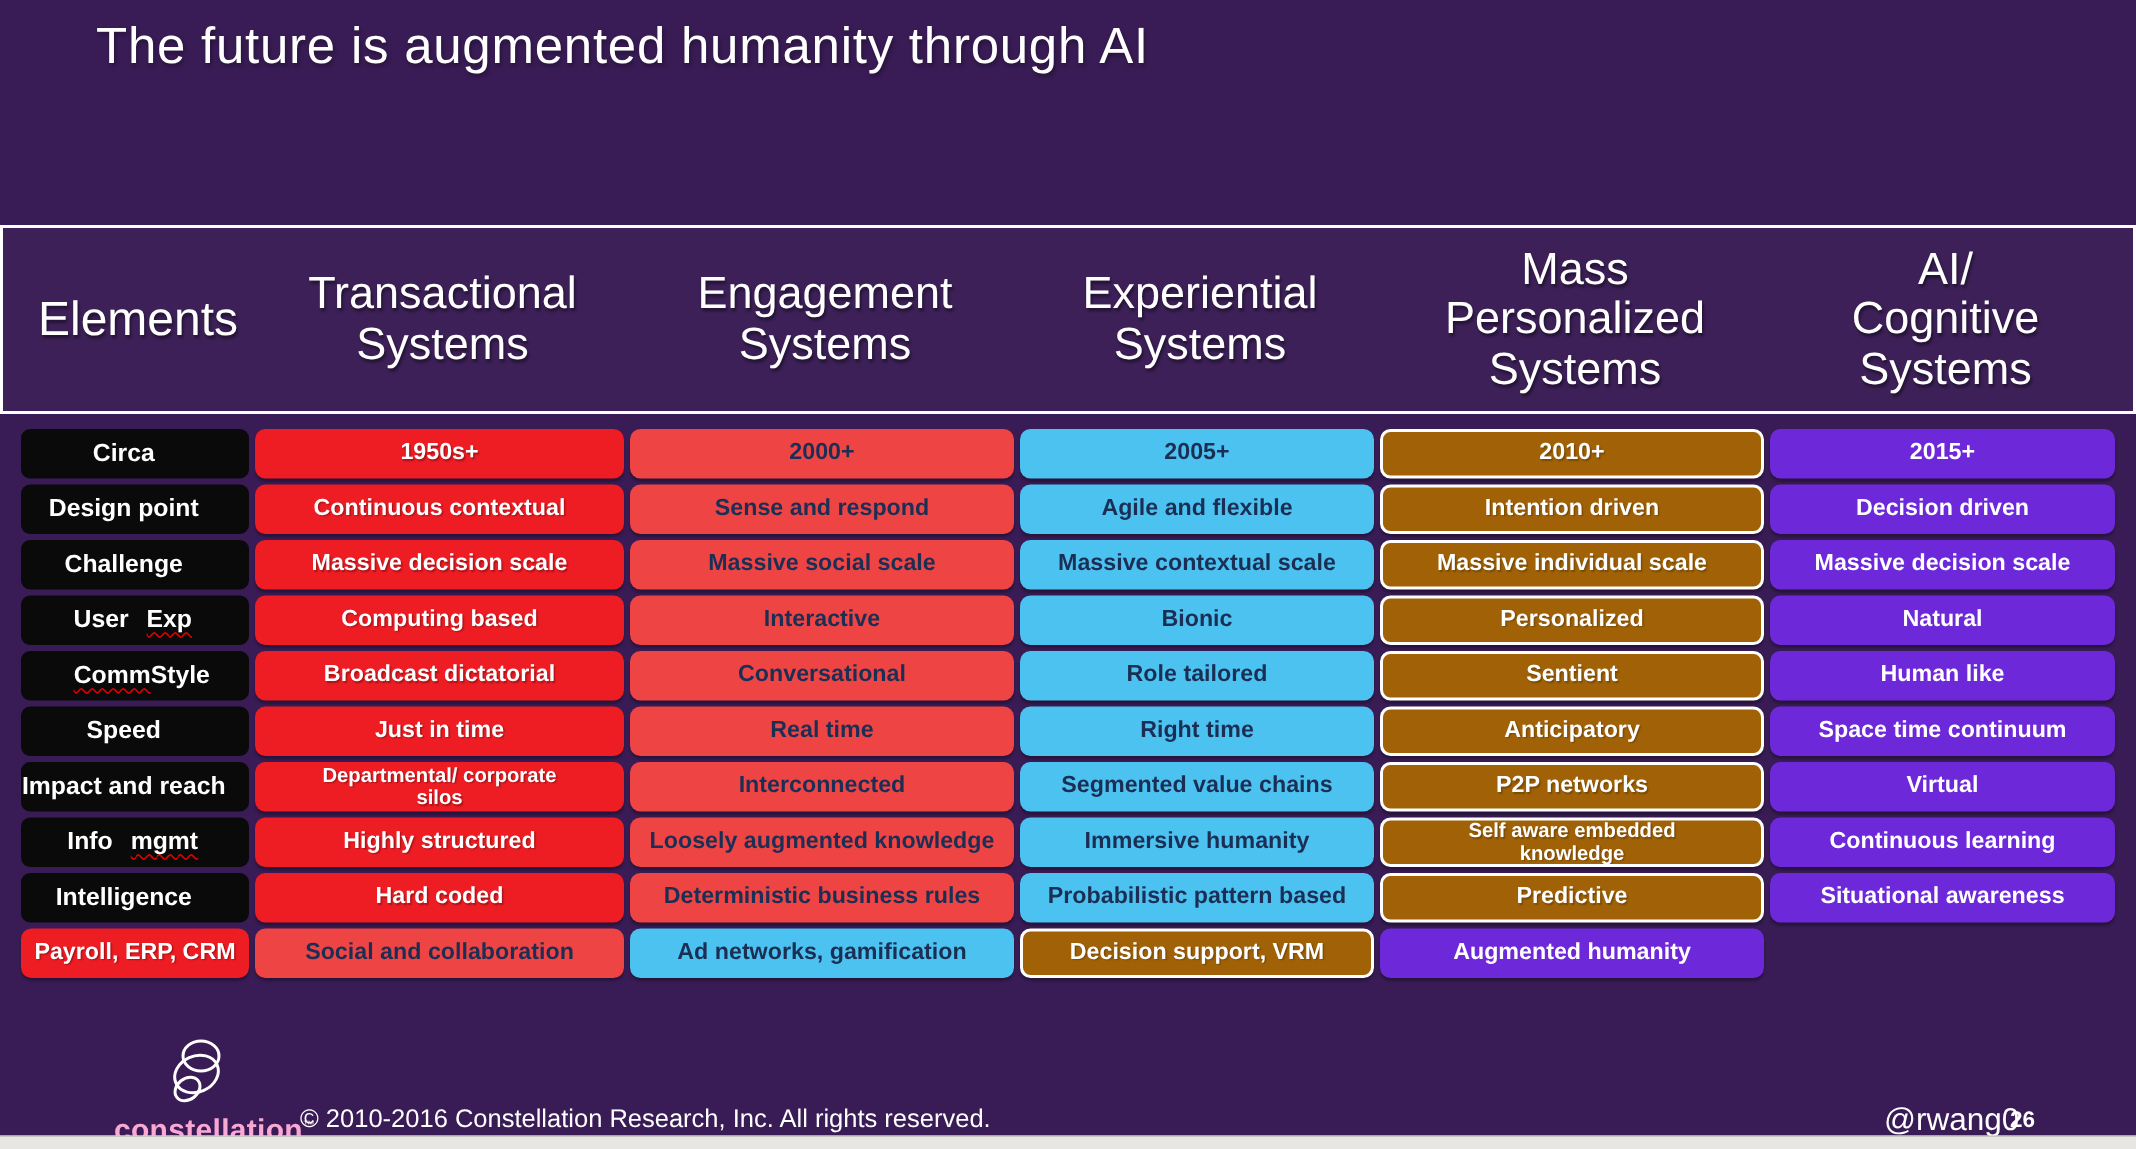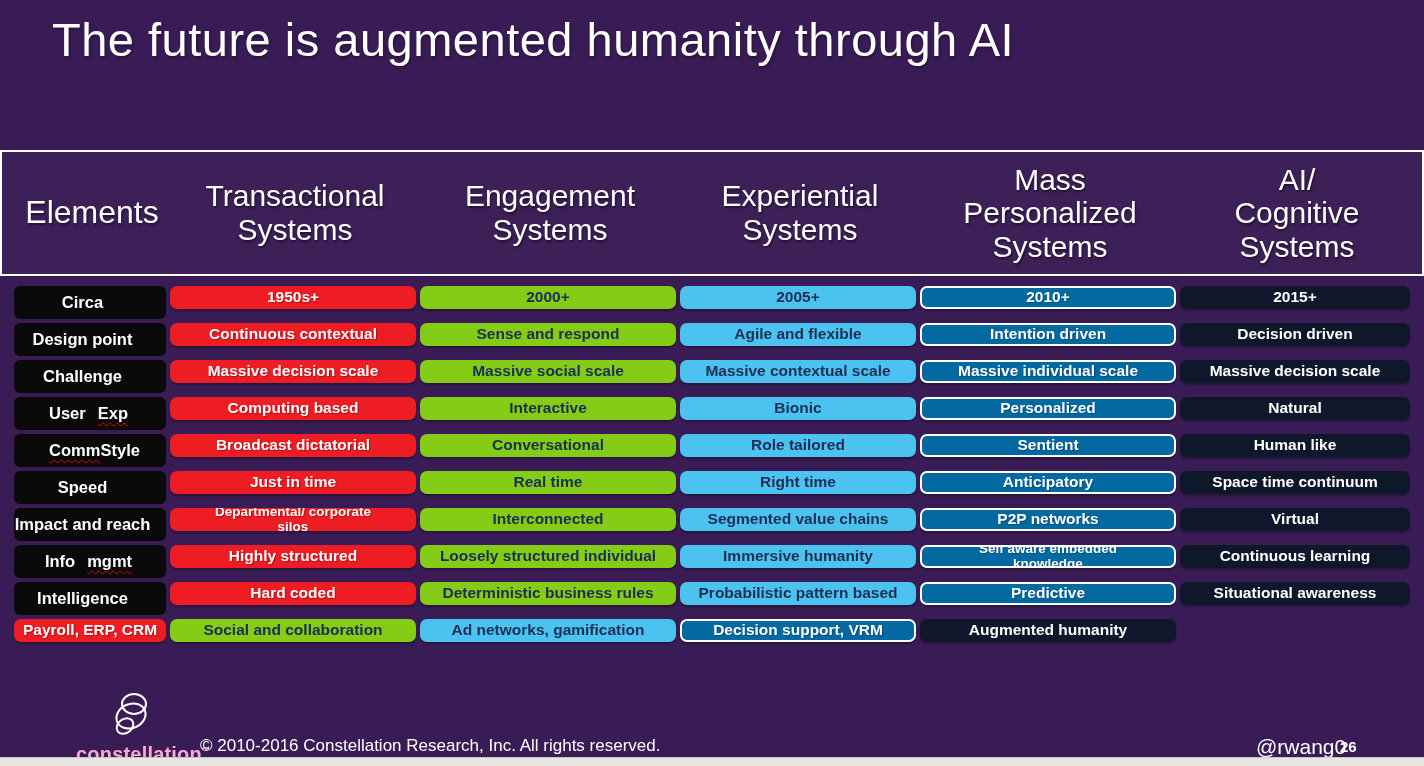--- a/index.html
+++ b/index.html
@@ -7,22 +7,22 @@
     width:1424px;height:766px;
     background:#391c55;
     font-family:"Liberation Sans", sans-serif;
     overflow:hidden;
     position:relative;
   }
   .slide{position:absolute;inset:0;}
 
   
   .title{
-    position:absolute;left:52px;top:12px;
-    color:#ffffff;font-size:47px;font-weight:400;letter-spacing:.5px;
+    position:absolute;left:64px;top:12px;
+    color:#ffffff;font-size:34px;font-weight:400;letter-spacing:.5px;
     text-shadow:1px 2px 3px rgba(0,0,0,.35);
     white-space:nowrap;
   }
 
   
   .grid{
     display:grid;
     grid-template-columns:152px 246px 256px 236px 256px 230px;
     column-gap:4px;
     margin:0 14px;
@@ -56,33 +56,33 @@
     padding:0 9px 0 6px;height:33px;box-sizing:border-box;
     white-space:nowrap;
   }
   .rowlabel .wavy{
     text-decoration:underline wavy #e00000;
     text-decoration-thickness:1px;
     text-underline-offset:3px;
     padding-left:12px;
   }
   .cell{
-    border-radius:7px;height:23px;box-sizing:border-box;
+    border-radius:7px;height:33px;box-sizing:border-box;
     display:flex;align-items:center;justify-content:center;
     font-weight:bold;font-size:15.5px;text-align:center;
     white-space:pre-line;line-height:1.05;
     padding:0 4px;overflow:hidden;
     box-shadow:0 2px 2px rgba(0,0,0,.3);
   }
   .cell.two-line{font-size:13.5px;}
   .c-red{background:#ee1c23;color:#ffffff;text-shadow:1px 1px 1px rgba(0,0,0,.3);}
-  .c-green{background:#84cc16;color:#1b2f55;}
+  .c-green{background:#ef4444;color:#1b2f55;}
   .c-blue{background:#4cc2f1;color:#1b2f55;}
-  .c-orange{background:#0369a1;color:#ffffff;border:2px solid #ffffff;text-shadow:1px 1px 1px rgba(0,0,0,.25);}
-  .c-gray{background:#0f172a;color:#ffffff;}
+  .c-orange{background:#a16207;color:#ffffff;border:2px solid #ffffff;text-shadow:1px 1px 1px rgba(0,0,0,.25);}
+  .c-gray{background:#6d28d9;color:#ffffff;}
 
   
   .logo{position:absolute;left:76px;top:690px;width:110px;text-align:center;color:#f9a8d4;}
   .logo svg{display:block;margin:0 auto;}
   .logo-word{font-size:20px;font-weight:bold;letter-spacing:.2px;line-height:1;}
   .logo-word sup{font-size:8px;vertical-align:super;}
   .copyright{
     position:absolute;left:200px;top:736px;
     color:#ffffff;font-size:17px;
   }
@@ -234,21 +234,21 @@
     </div>
 
     <div class="row">
       <div class="grid">
         <div class="rowlabel">
             <span class="lp">Info </span>
             <span class="wavy lm">mgmt</span>
             <span class="lpost"></span>
           </div>
         <div class="cell c-red">Highly structured</div>
-        <div class="cell c-green">Loosely structured individual</div>
+        <div class="cell c-green">Loosely augmented knowledge</div>
         <div class="cell c-blue">Immersive humanity</div>
         <div class="cell c-orange two-line">Self aware embedded
 knowledge</div>
         <div class="cell c-gray">Continuous learning</div>
       </div>
     </div>
 
     <div class="row">
       <div class="grid">
         <div class="rowlabel">

